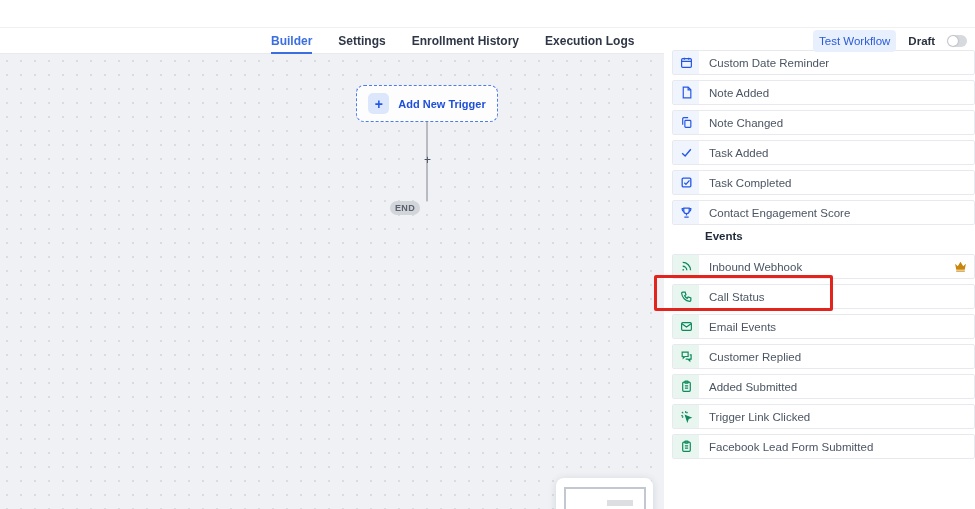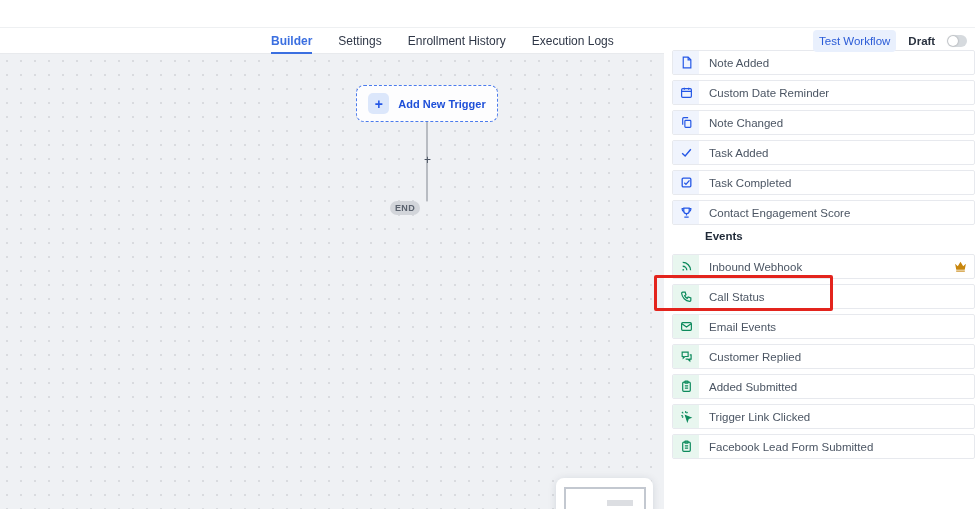--- a/index.html
+++ b/index.html
@@ -16,21 +16,21 @@
   .avatar { width:19px; height:19px; border-radius:50%; background:#8cd4e8; color:#fff;
     font-size:7px; font-weight:700; display:flex; align-items:center; justify-content:center; cursor:pointer; }
   .history { color:#1f2630; display:flex; cursor:pointer; }
   .saved-btn { background:#9db9f6; color:#fff; font-size:11px; font-weight:500; border:none;
     border-radius:4px; padding:5px 11px; cursor:pointer; }
 
   
   .tabband { position:absolute; left:0; top:28px; width:975px; height:26px; background:#fff;
     border-bottom:1px solid #e8eaed; z-index:2; }
   .tabs { position:absolute; left:271px; top:28px; height:26px; display:flex; gap:26px; z-index:3; }
-  .tab { font-size:12px; font-weight:400; color:#2f3747; display:flex; align-items:center;
+  .tab { font-size:12px; font-weight:700; color:#2f3747; display:flex; align-items:center;
     cursor:pointer; border-bottom:2.5px solid transparent; padding-top:2px; }
   .tab.active { color:#3b6fe0; font-weight:600; border-bottom-color:#3b6fe0; }
   .wf-controls { position:absolute; left:813px; top:30px; height:22px; display:flex; align-items:center; gap:12px; z-index:10; }
   .test-btn { background:#e9f0fd; color:#2a5bd7; border:none; border-radius:4px;
     font-size:11.5px; font-weight:500; padding:5px 6px; cursor:pointer; white-space:nowrap; }
   .draft-lbl, .publish-lbl { font-size:11.5px; font-weight:600; color:#2b3340; white-space:nowrap;text-align:center; }
   .toggle { width:20px; height:12px; border-radius:6px; background:#d6dade; position:relative; cursor:pointer; flex:0 0 auto; }
   .toggle .knob { position:absolute; left:1px; top:1px; width:10px; height:10px; border-radius:50%;
     background:#fff; box-shadow:0 0 2px rgba(0,0,0,.35); }
 
@@ -128,35 +128,35 @@
 
     </div>
   </div>
 </div>
 
 <div class="panel">
 
   <div class="trow blue">
     <span class="tile">
       <svg width="13" height="13" viewBox="0 0 24 24" fill="none" stroke="currentColor" stroke-width="2.2">
+        <rect x="3" y="5" width="18" height="16" rx="2"></rect>
+          <path d="M3 10h18M8 3v4M16 3v4"></path>
+      </svg>
+      </span>
+    <span class="lbl">Custom Date Reminder</span>
+  </div>
+
+  <div class="trow blue">
+    <span class="tile">
+      <svg width="13" height="13" viewBox="0 0 24 24" fill="none" stroke="currentColor" stroke-width="2.2">
         <path d="M6 2h9l5 5v15H6z"></path>
           <path d="M15 2v5h5"></path>
       </svg>
       </span>
     <span class="lbl">Note Added</span>
-  </div>
-
-  <div class="trow blue">
-    <span class="tile">
-      <svg width="13" height="13" viewBox="0 0 24 24" fill="none" stroke="currentColor" stroke-width="2.2">
-        <rect x="3" y="5" width="18" height="16" rx="2"></rect>
-          <path d="M3 10h18M8 3v4M16 3v4"></path>
-      </svg>
-      </span>
-    <span class="lbl">Custom Date Reminder</span>
   </div>
 
   <div class="trow blue">
     <span class="tile">
       <svg width="13" height="13" viewBox="0 0 24 24" fill="none" stroke="currentColor" stroke-width="2.2">
         <rect x="9" y="8" width="11" height="13" rx="1.5"></rect>
           <path d="M5 16V5a2 2 0 0 1 2-2h8"></path>
       </svg>
       </span>
     <span class="lbl">Note Changed</span>

